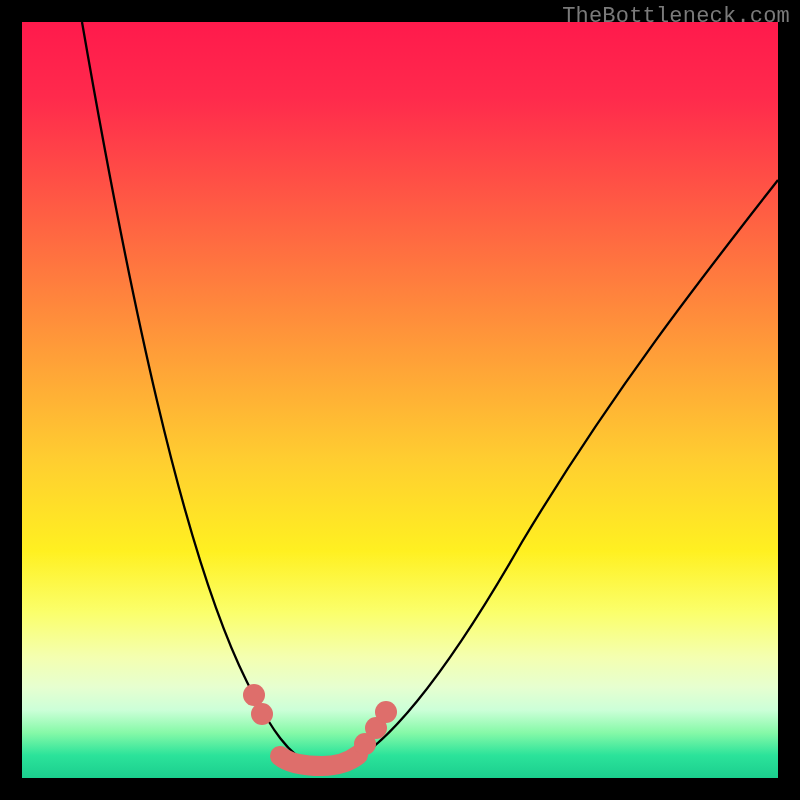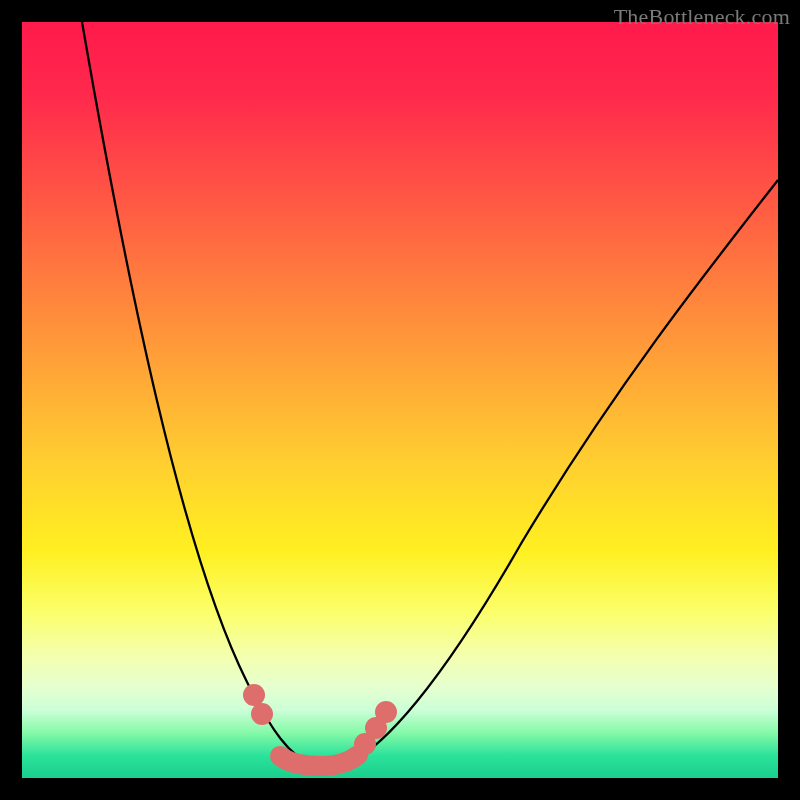--- a/index.html
+++ b/index.html
@@ -30,21 +30,21 @@
       #ccffd8 91%,
       #86f9a8 94%,
       #2be39a 97%,
       #1bce8e 100%
     );
   }
   .watermark {
     position: absolute;
     top: 4px;
     right: 10px;
-    font-family: Liberation Serif, serif;
+    font-family: Liberation Mono, monospace;
     font-size: 22px;
     color: #7a7a7a;
     font-weight: 500;
     letter-spacing: 0.2px;
     user-select: none;
   }
   svg.plot {
     position: absolute;
     left: 22px;
     top: 22px;

